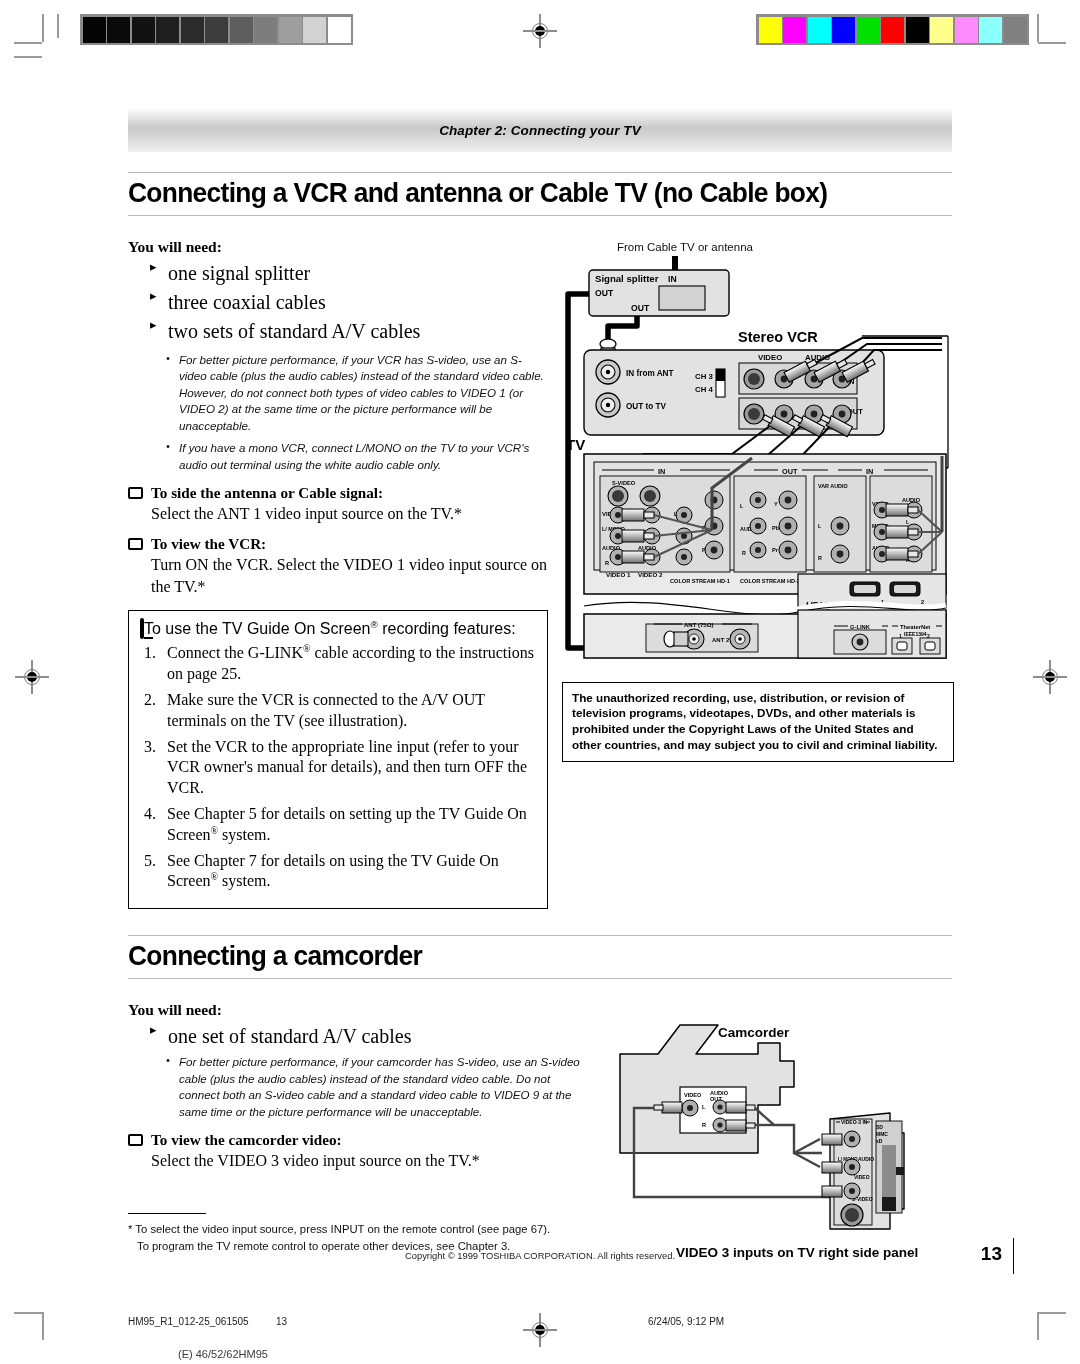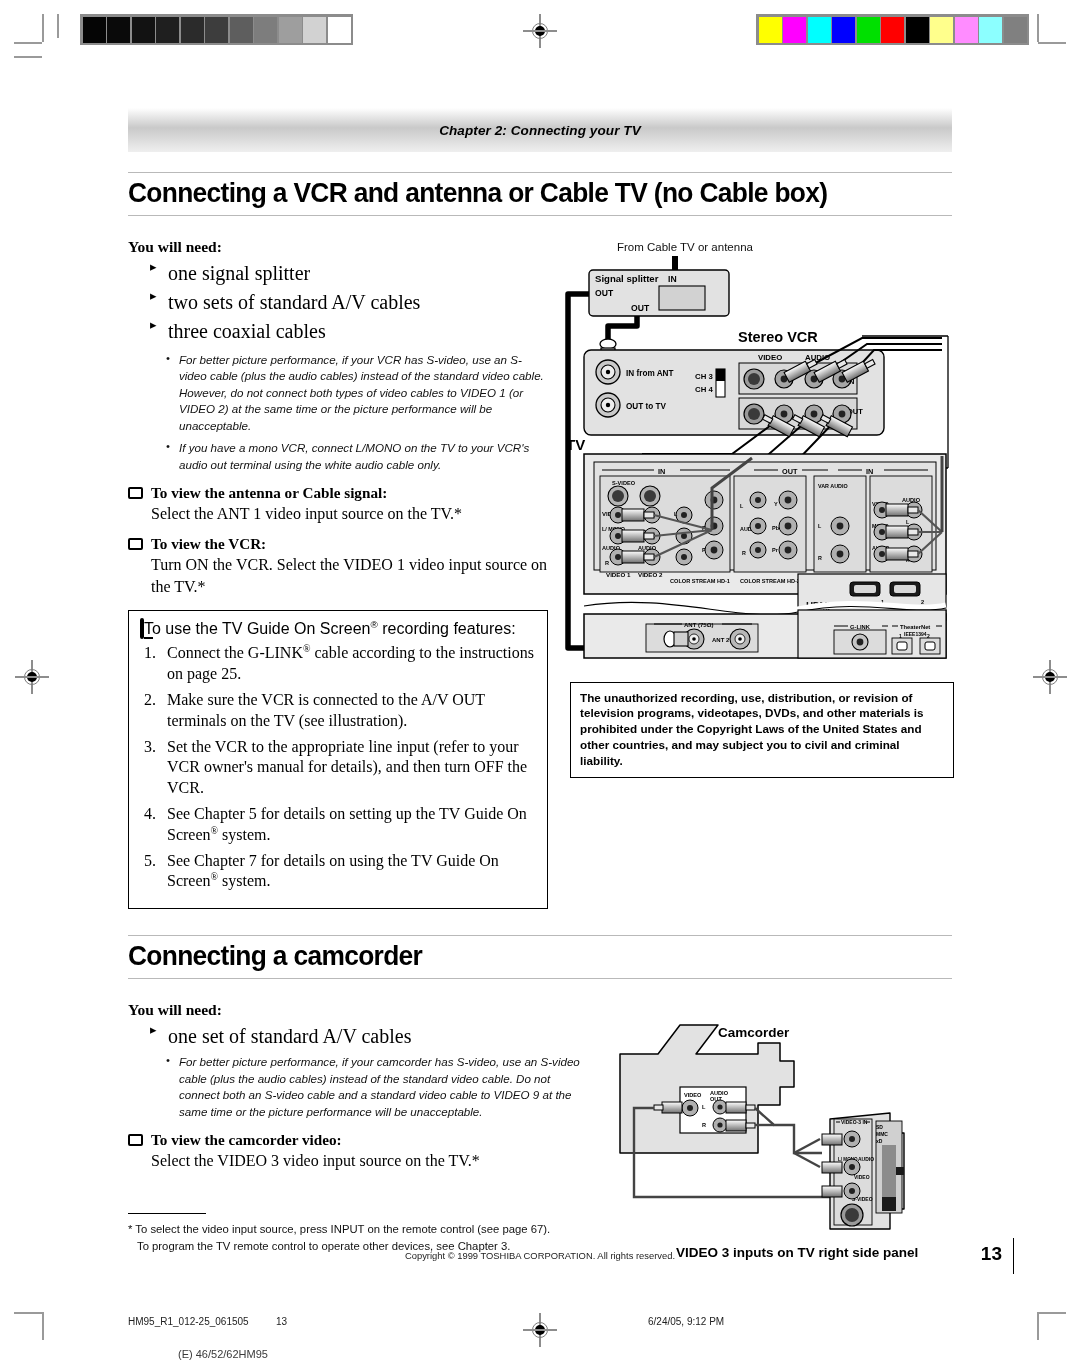--- a/index.html
+++ b/index.html
@@ -93,21 +93,21 @@
   sup.reg-mark{font-size:.62em;vertical-align:super;line-height:0;}
   .diagram{position:relative;width:100%;height:430px;}
 
   .note{
     font-family:"Liberation Sans", sans-serif;font-style:italic;font-size:11.6px;
     line-height:1.45;color:#111;margin-top:10px;
   }
   .note b{font-style:italic;font-weight:bold;}
 
   .warnbox{
-    border:1.4px solid #000;margin-top:14px;padding:7px 9px 8px 9px;margin-left:8px;
+    border:1.4px solid #000;margin-top:14px;padding:7px 9px 8px 9px;
   }
   .warnbox p{
     margin:0;font-family:"Liberation Sans", sans-serif;font-weight:bold;font-size:11.7px;
     line-height:1.35;color:#000;
   }
 
   
   .h1wrap2{margin-top:26px;border-top:1.6px solid #b9b9b9;border-bottom:1.6px solid #b9b9b9;padding:5px 0 7px 0;}
 
   .footnote{
@@ -207,32 +207,32 @@
       <h1 class="title">Connecting a VCR and antenna or Cable TV (no Cable box)</h1>
     </div>
 
     <div class="cols">
 
       <div class="colL">
 
         <p class="youneed">You will need:</p>
         <ul class="need">
           <li>one signal splitter</li>
+          <li>three coaxial cables</li>
           <li>two sets of standard A/V cables</li>
-          <li>three coaxial cables</li>
         </ul>
         <ul class="subnotes" style="padding-left:38px;margin-top:6px;">
           <li>For better picture performance, if your VCR has S-video, use an S-video cable (plus the audio cables) instead of the standard video cable. However, do not connect both types of video cables to VIDEO 1 (or VIDEO 2) at the same time or the picture performance will be unacceptable.</li>
           <li>If you have a mono VCR, connect L/MONO on the TV to your VCR's audio out terminal using the white audio cable only.</li>
         </ul>
 
         <div class="sect">
           <div class="hd">
             <span class="tvicon"></span>
-            <span>To view the antenna or Cable signal:</span>
+            <span>To side the antenna or Cable signal:</span>
           </div>
           <p style="margin-left:23px;">Select the ANT 1 video input source on the TV.*</p>
         </div>
 
         <div class="sect">
           <div class="hd">
             <span class="tvicon"></span>
             <span>To view the VCR:</span>
           </div>
           <p style="margin-left:23px;">Turn ON the VCR. Select the VIDEO 1 video input source on the TV.*</p>

